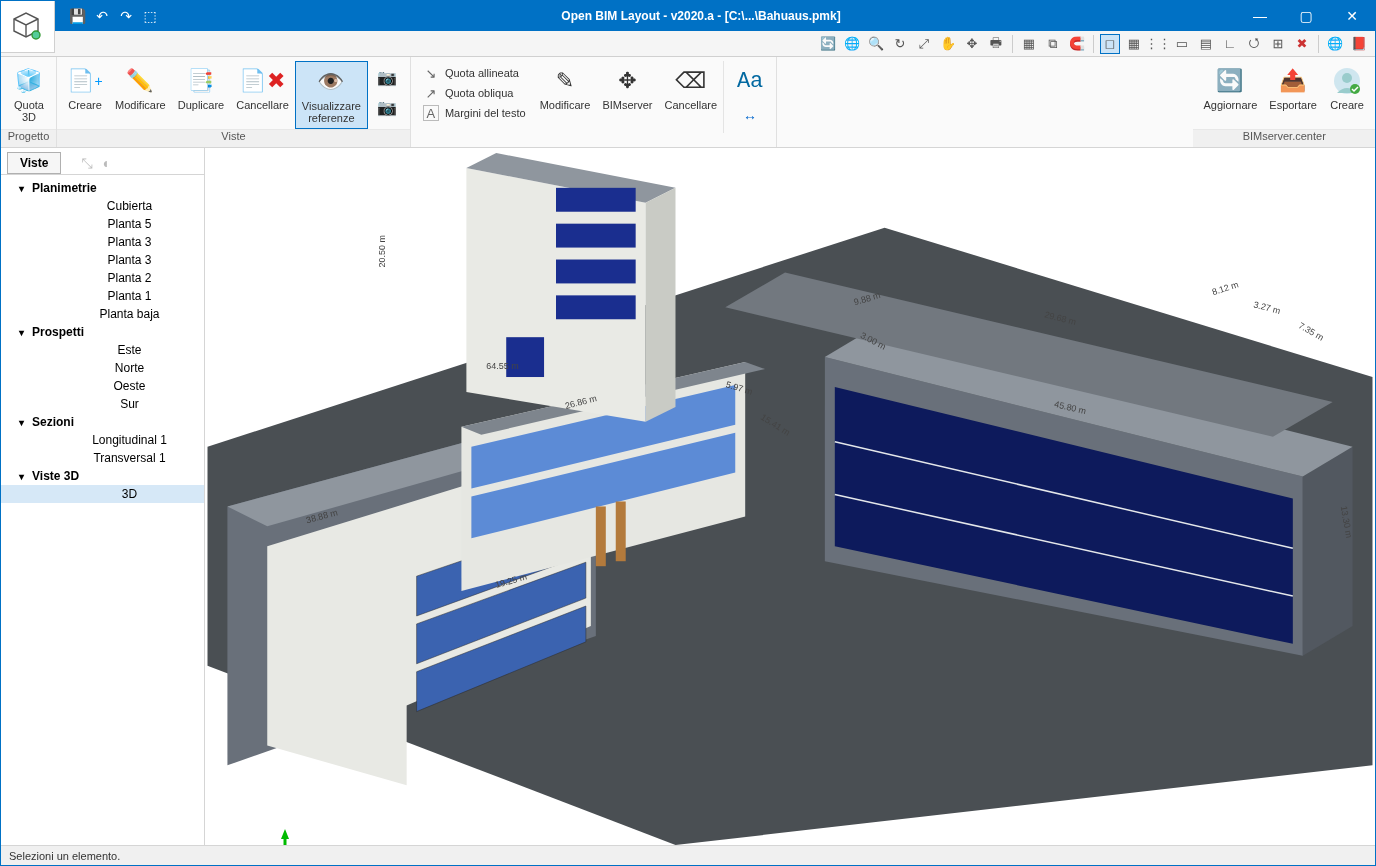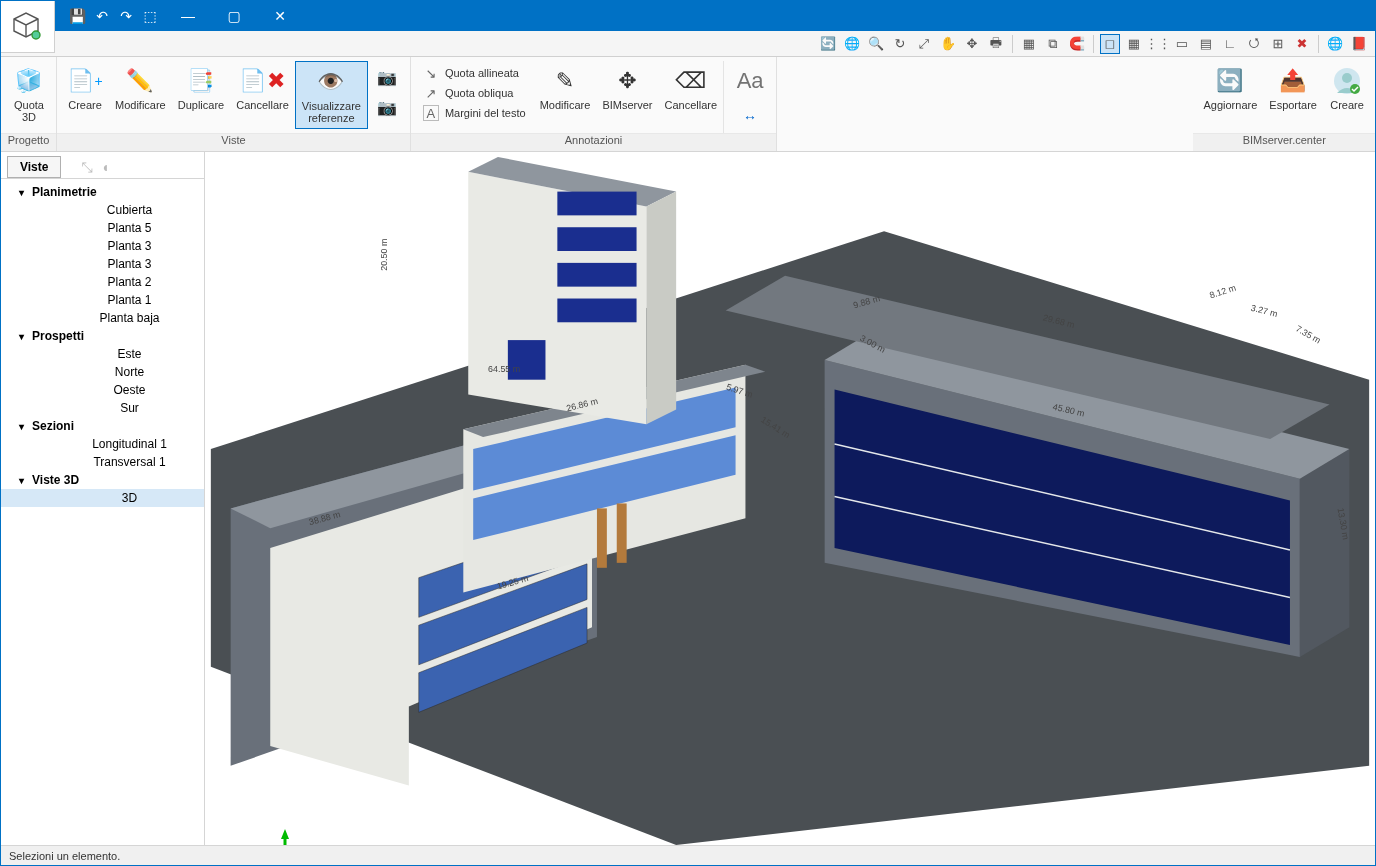--- a/index.html
+++ b/index.html
@@ -65,20 +65,21 @@
 <div class="titlebar">
   <div class="left">
     <div style="width:54px"></div>
     <div class="qat">
       <span>💾</span>
       <span>↶</span>
       <span>↷</span>
       <span>⬚</span>
     </div>
   </div>
+  <div class="title">Open BIM Layout - v2020.a - [C:\...\Bahuaus.pmk]</div>
   <div class="winctrl">
     <div>—</div>
     <div>▢</div>
     <div class="close">✕</div>
   </div>
 </div>
 
 <div class="appicon">
   <svg viewBox="0 0 40 40">
       <g fill="none" stroke="#555" stroke-width="1.4">
@@ -188,28 +189,27 @@
       <div class="rbtn">
           <div class="ico">✥</div>
           <span>BIMserver</span>
         </div>
       <div class="rbtn">
           <div class="ico">⌫</div>
           <span>Cancellare</span>
         </div>
       <div class="rcol" style="border-left:1px solid #e4e4e4;padding-left:8px">
         <div class="rbtn" style="min-width:30px;padding:2px">
-            <div class="ico" style="font-family:Liberation Sans, sans-serif;color:#737373">Aa</div>
+            <div class="ico" style="font-family:Liberation Mono, monospace;color:#0369a1">Aa</div>
           </div>
         <div class="rbtn" style="min-width:30px;padding:2px">
             <div class="ico" style="width:24px;height:24px;font-size:14px;color:#06c">↔</div>
           </div>
       </div>
     </div>
-    <div class="label">Annotazioni</div>
   </div>
 
   <div style="flex:1"></div>
 
   <div class="rgroup" style="border-right:none">
     <div class="body">
       <div class="rbtn">
           <div class="ico" style="color:#b4c">🔄</div>
           <span>Aggiornare</span>
         </div>

